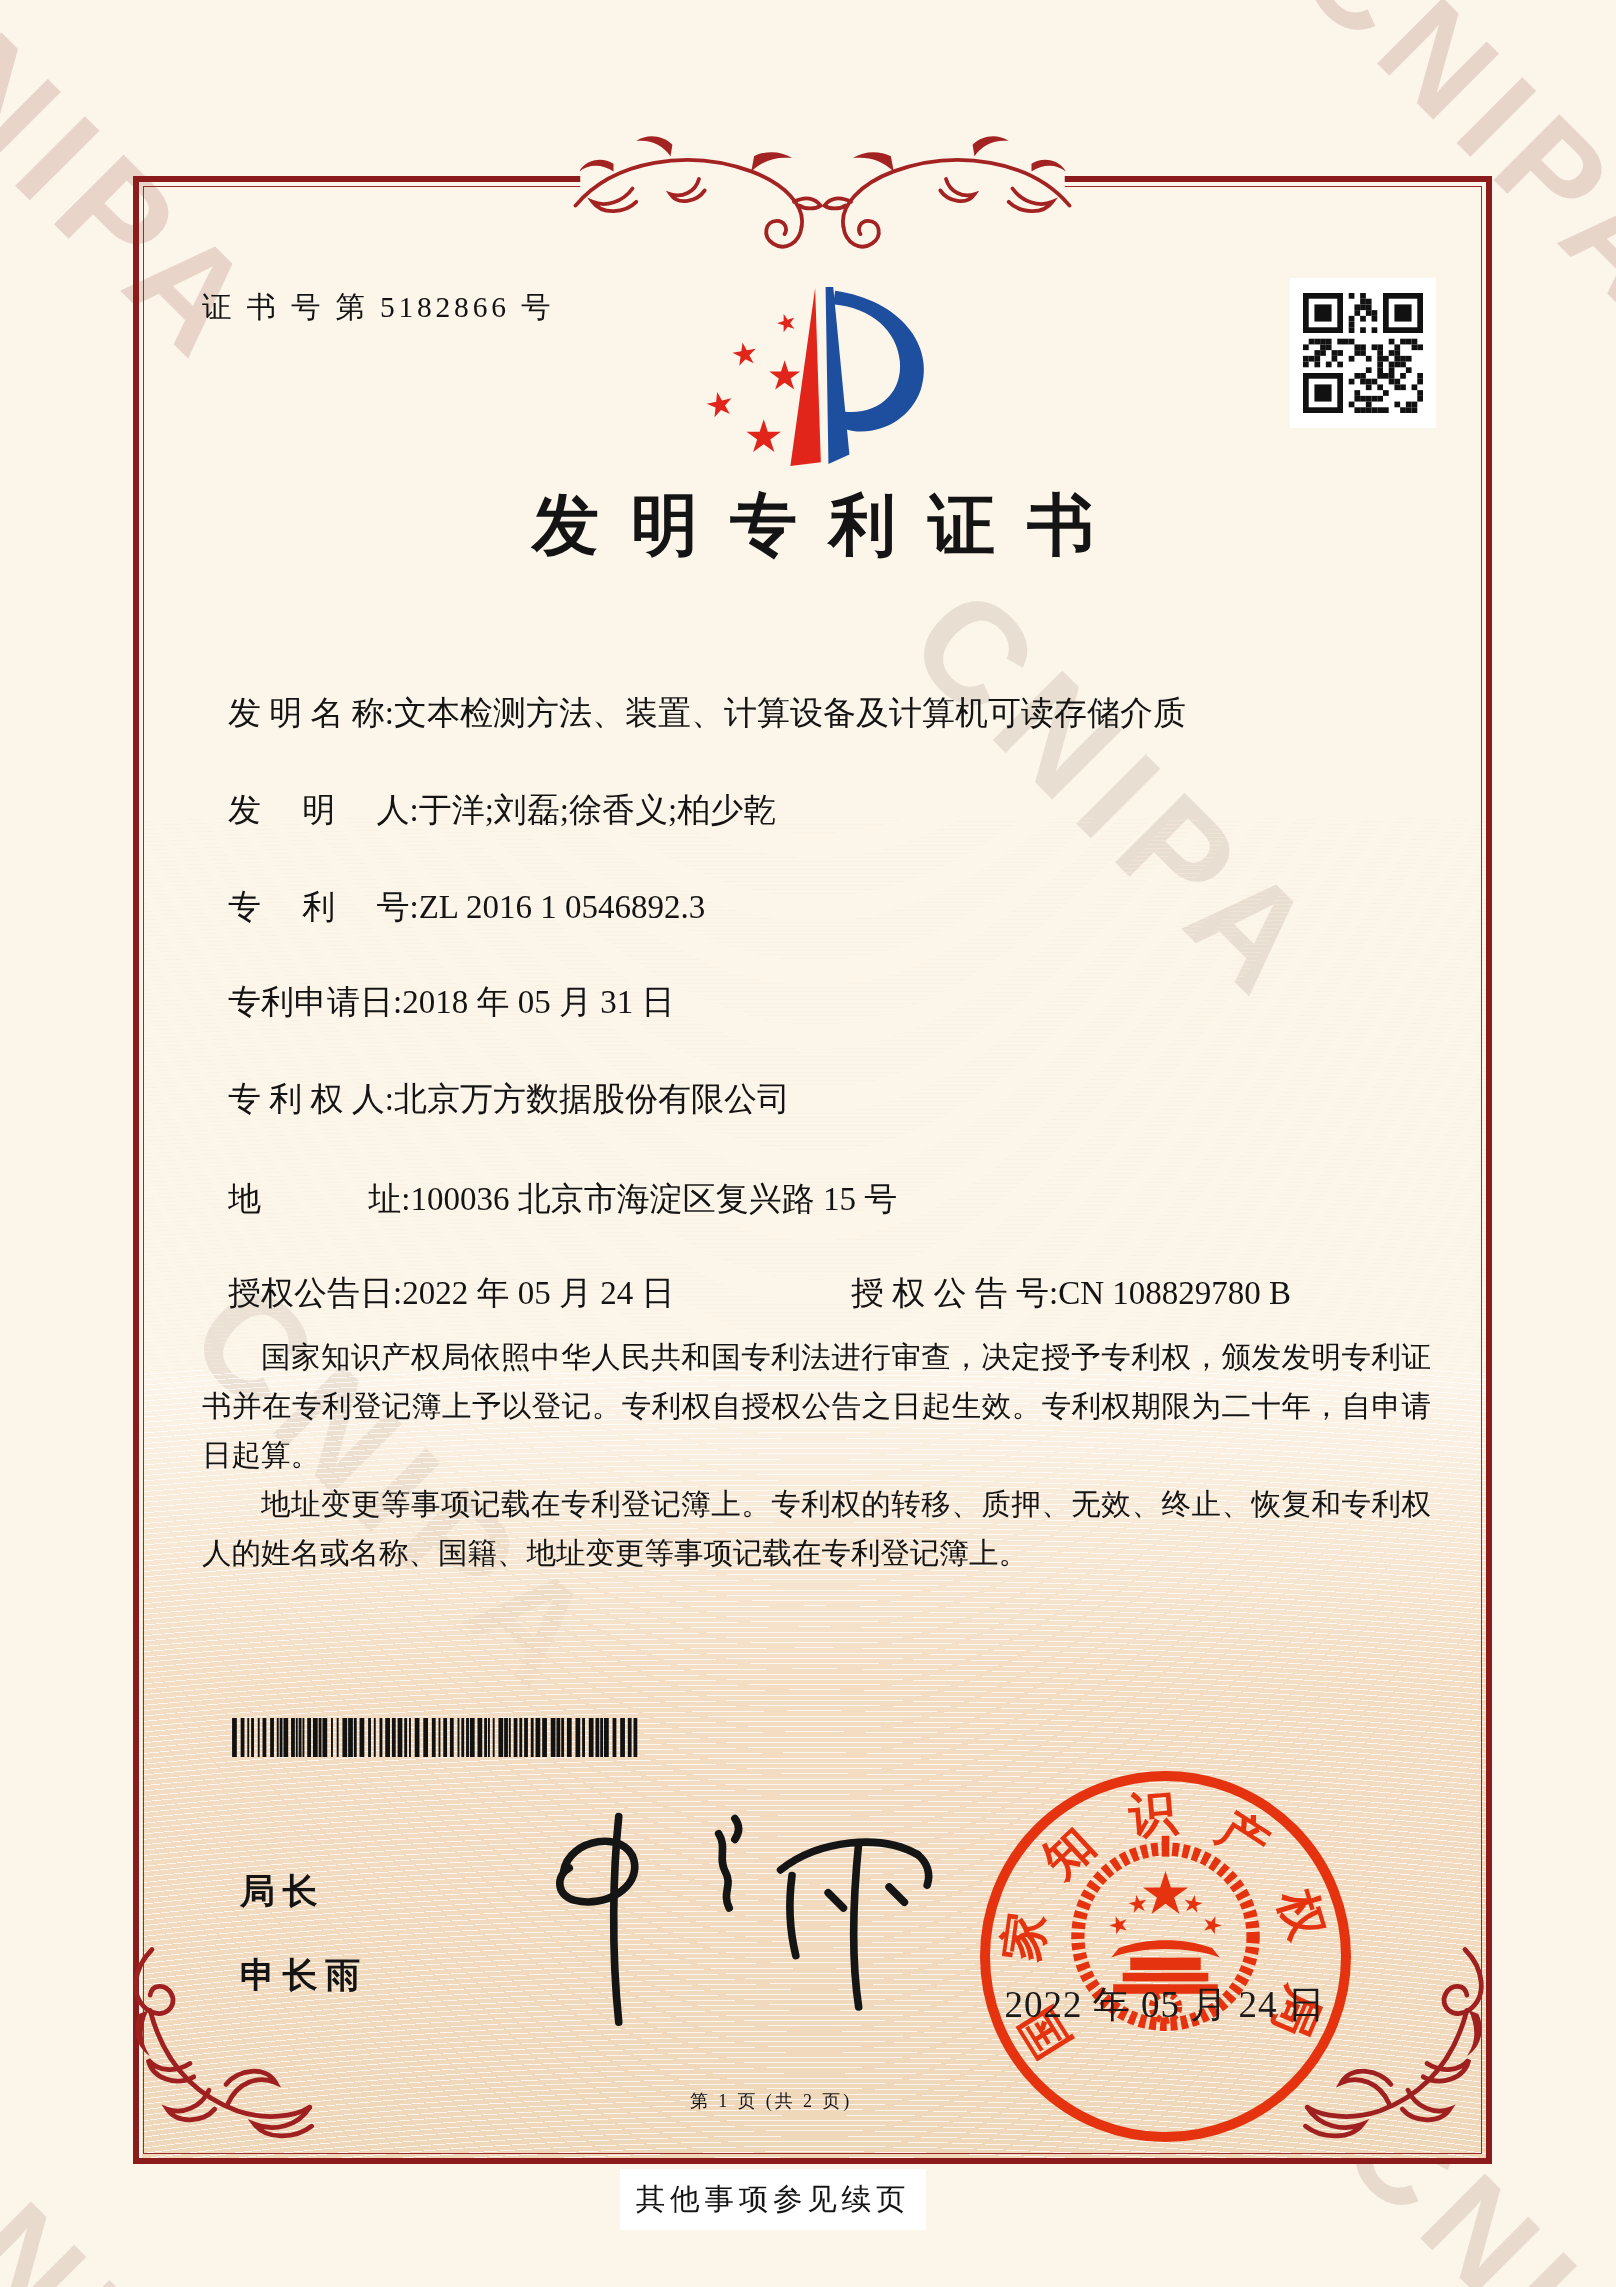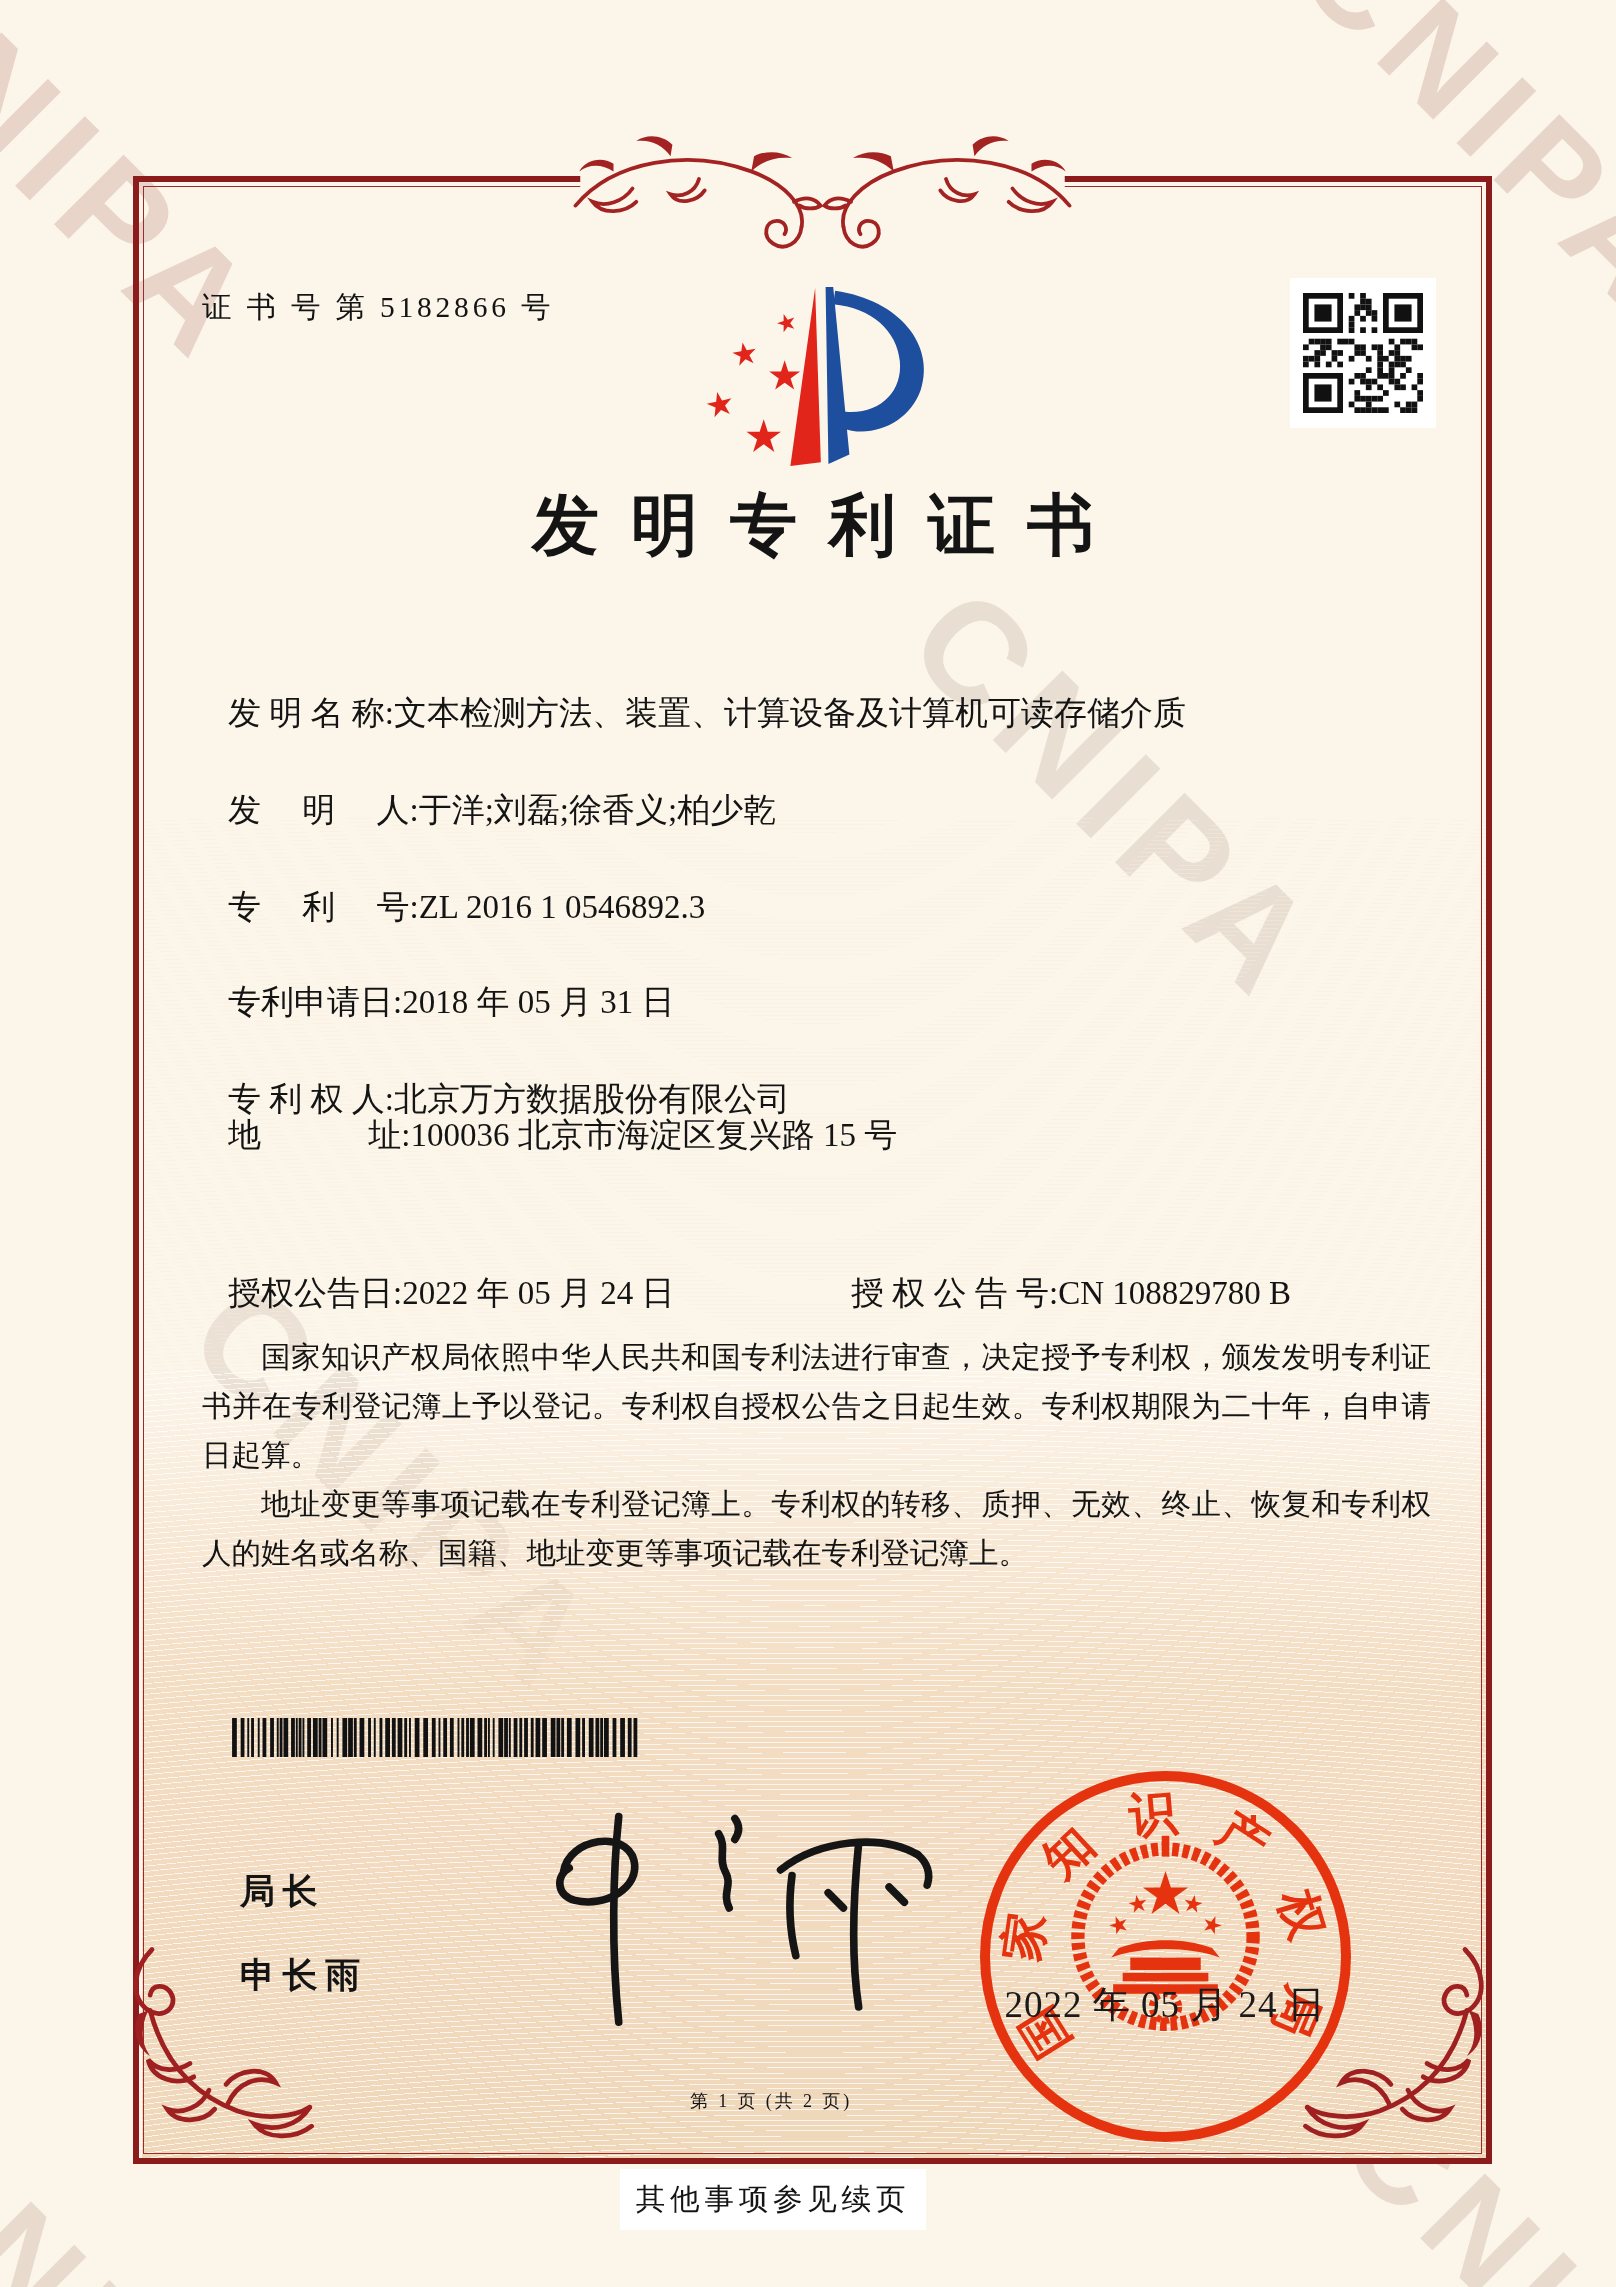--- a/index.html
+++ b/index.html
@@ -289,21 +289,21 @@
   </div>
   <div class="row" style="top:885px">
     <span class="lbl">专 　利 　号: </span><span>ZL 2016 1 0546892.3</span>
   </div>
   <div class="row" style="top:980px">
     <span class="lbl">专利申请日: </span><span>2018 年 05 月 31 日</span>
   </div>
   <div class="row" style="top:1077px">
     <span class="lbl">专 利 权 人: </span><span>北京万方数据股份有限公司</span>
   </div>
-  <div class="row" style="top:1113px">
+  <div class="row" style="top:1177px">
     <span class="lbl">地　　　 址: </span><span>100036 北京市海淀区复兴路 15 号</span>
   </div>
   <div class="row" style="top:1271px;width:1236px">
     <span class="lbl">授权公告日: </span><span>2022 年 05 月 24 日</span>
     <span class="pair2">
       <span class="lbl">授 权 公 告 号: </span><span>CN 108829780 B</span>
     </span>
   </div>
 
   <div class="paras">

